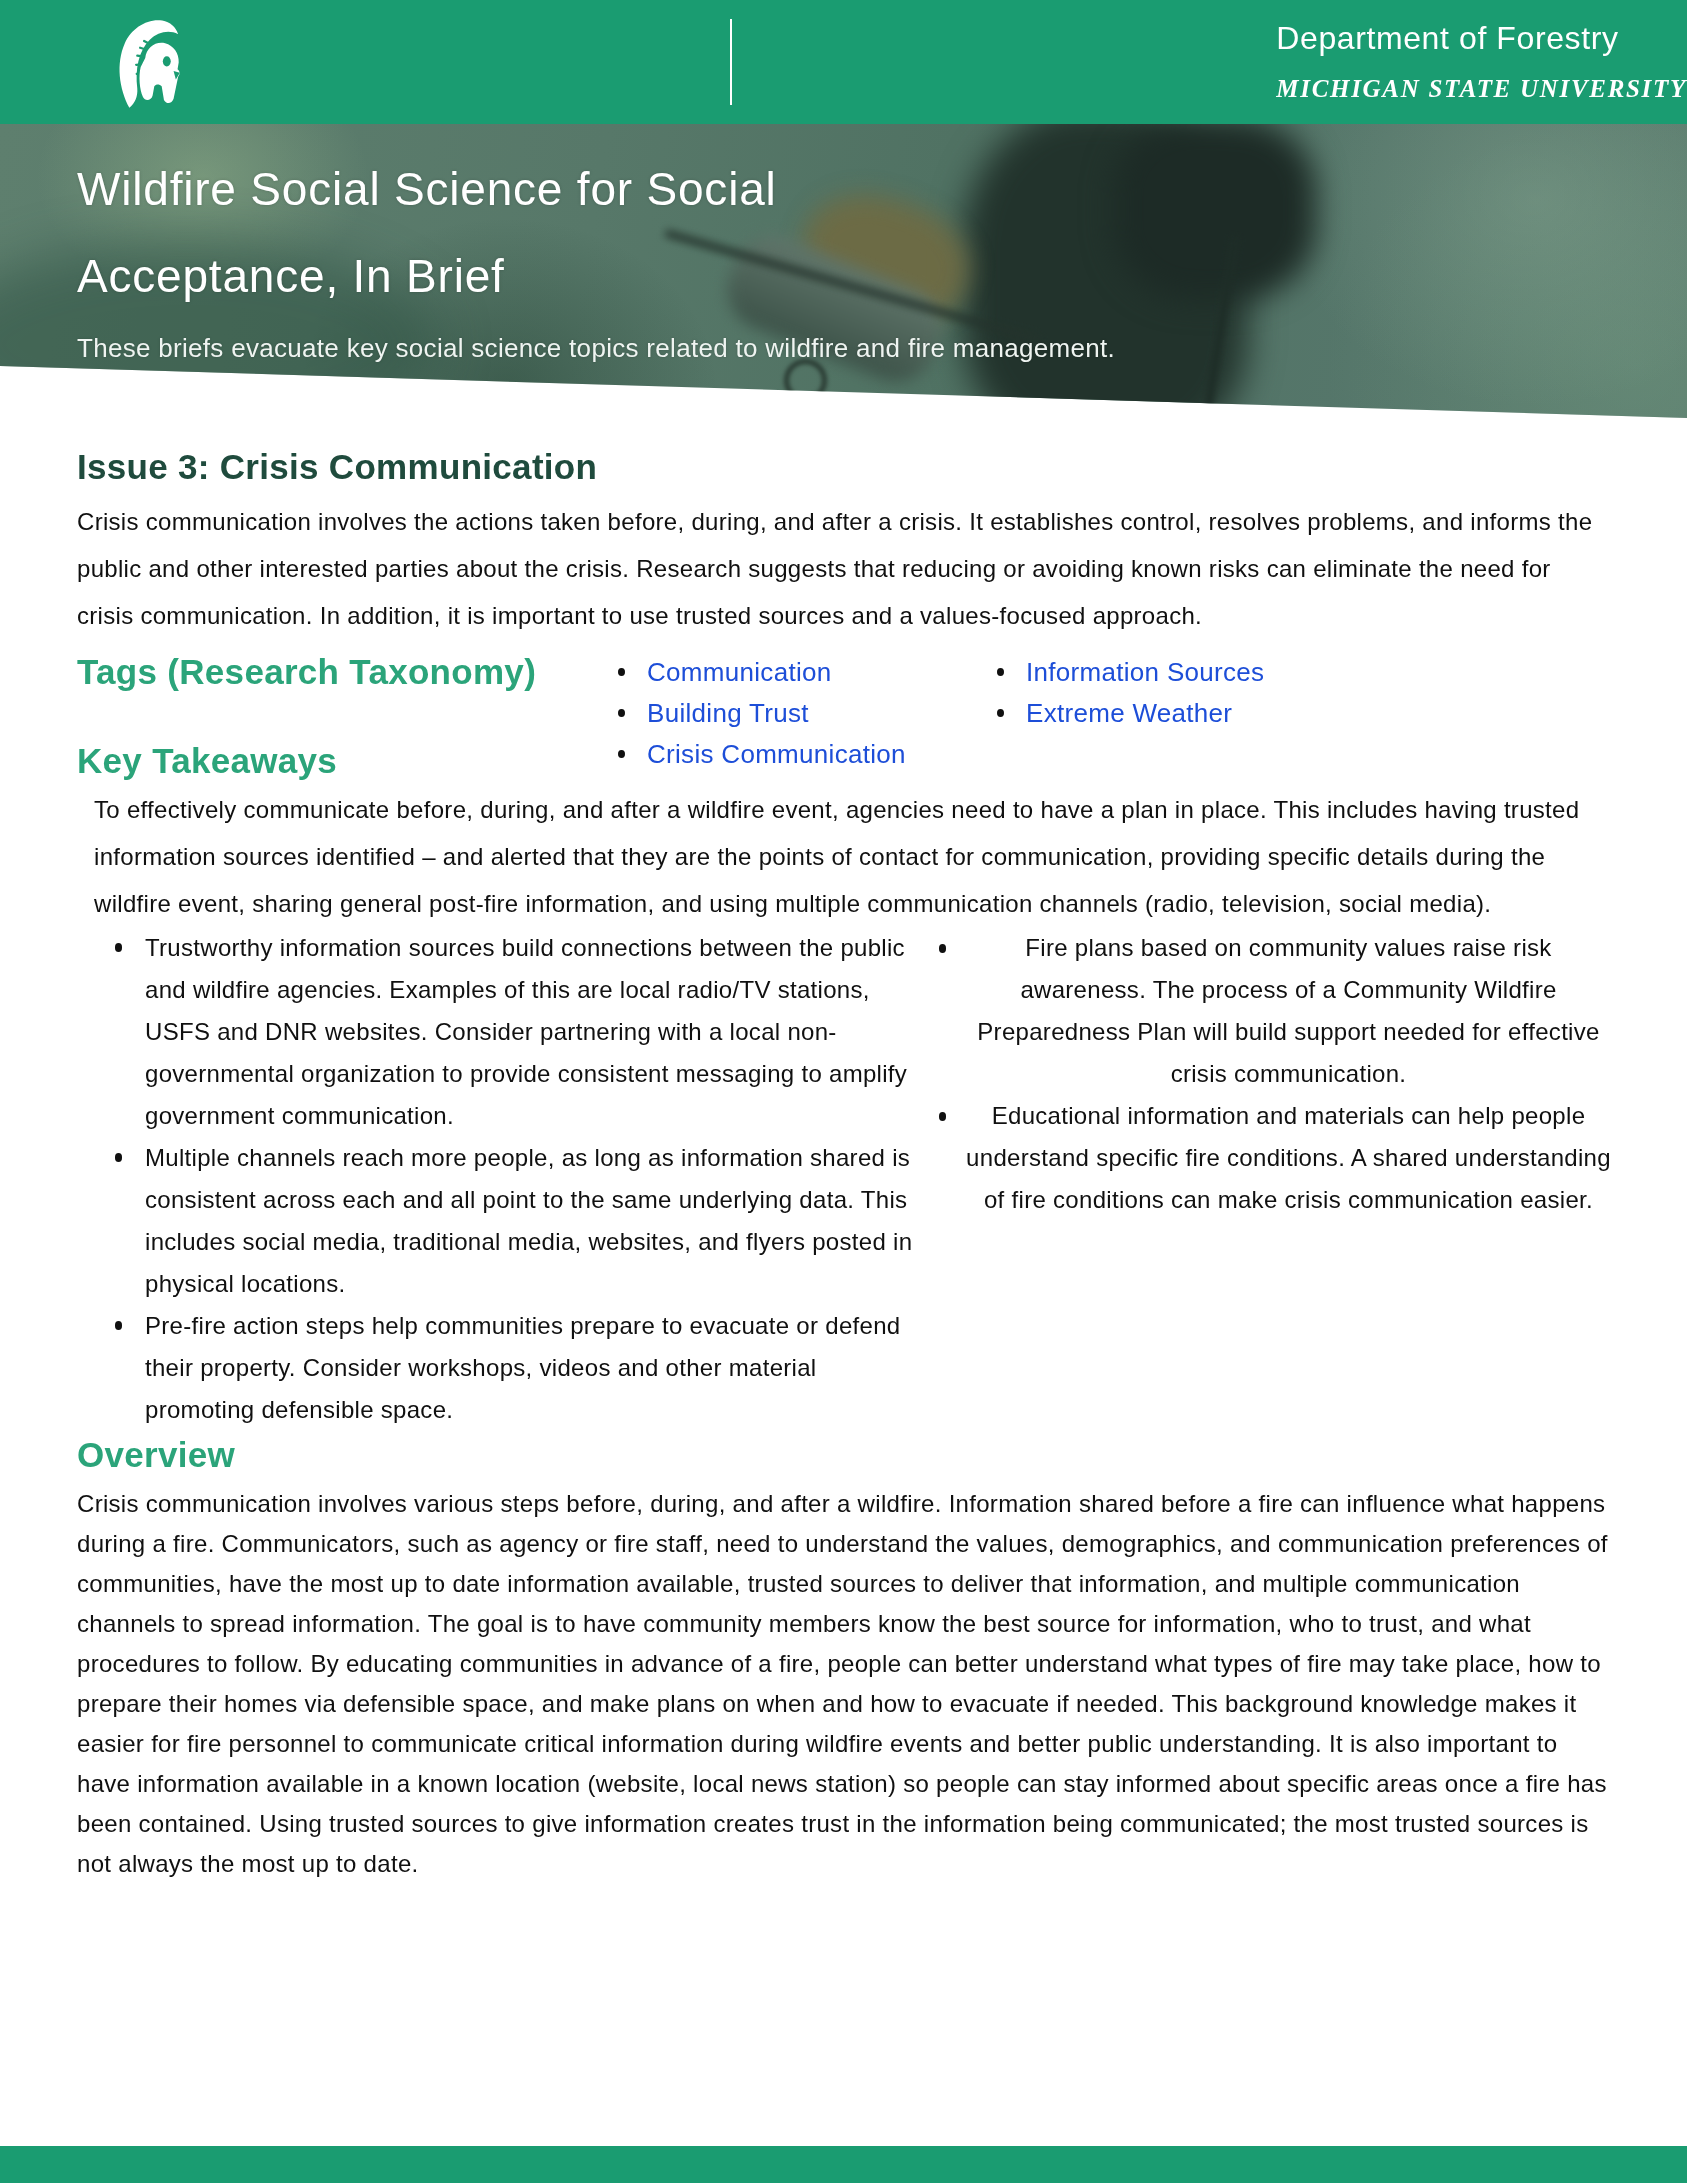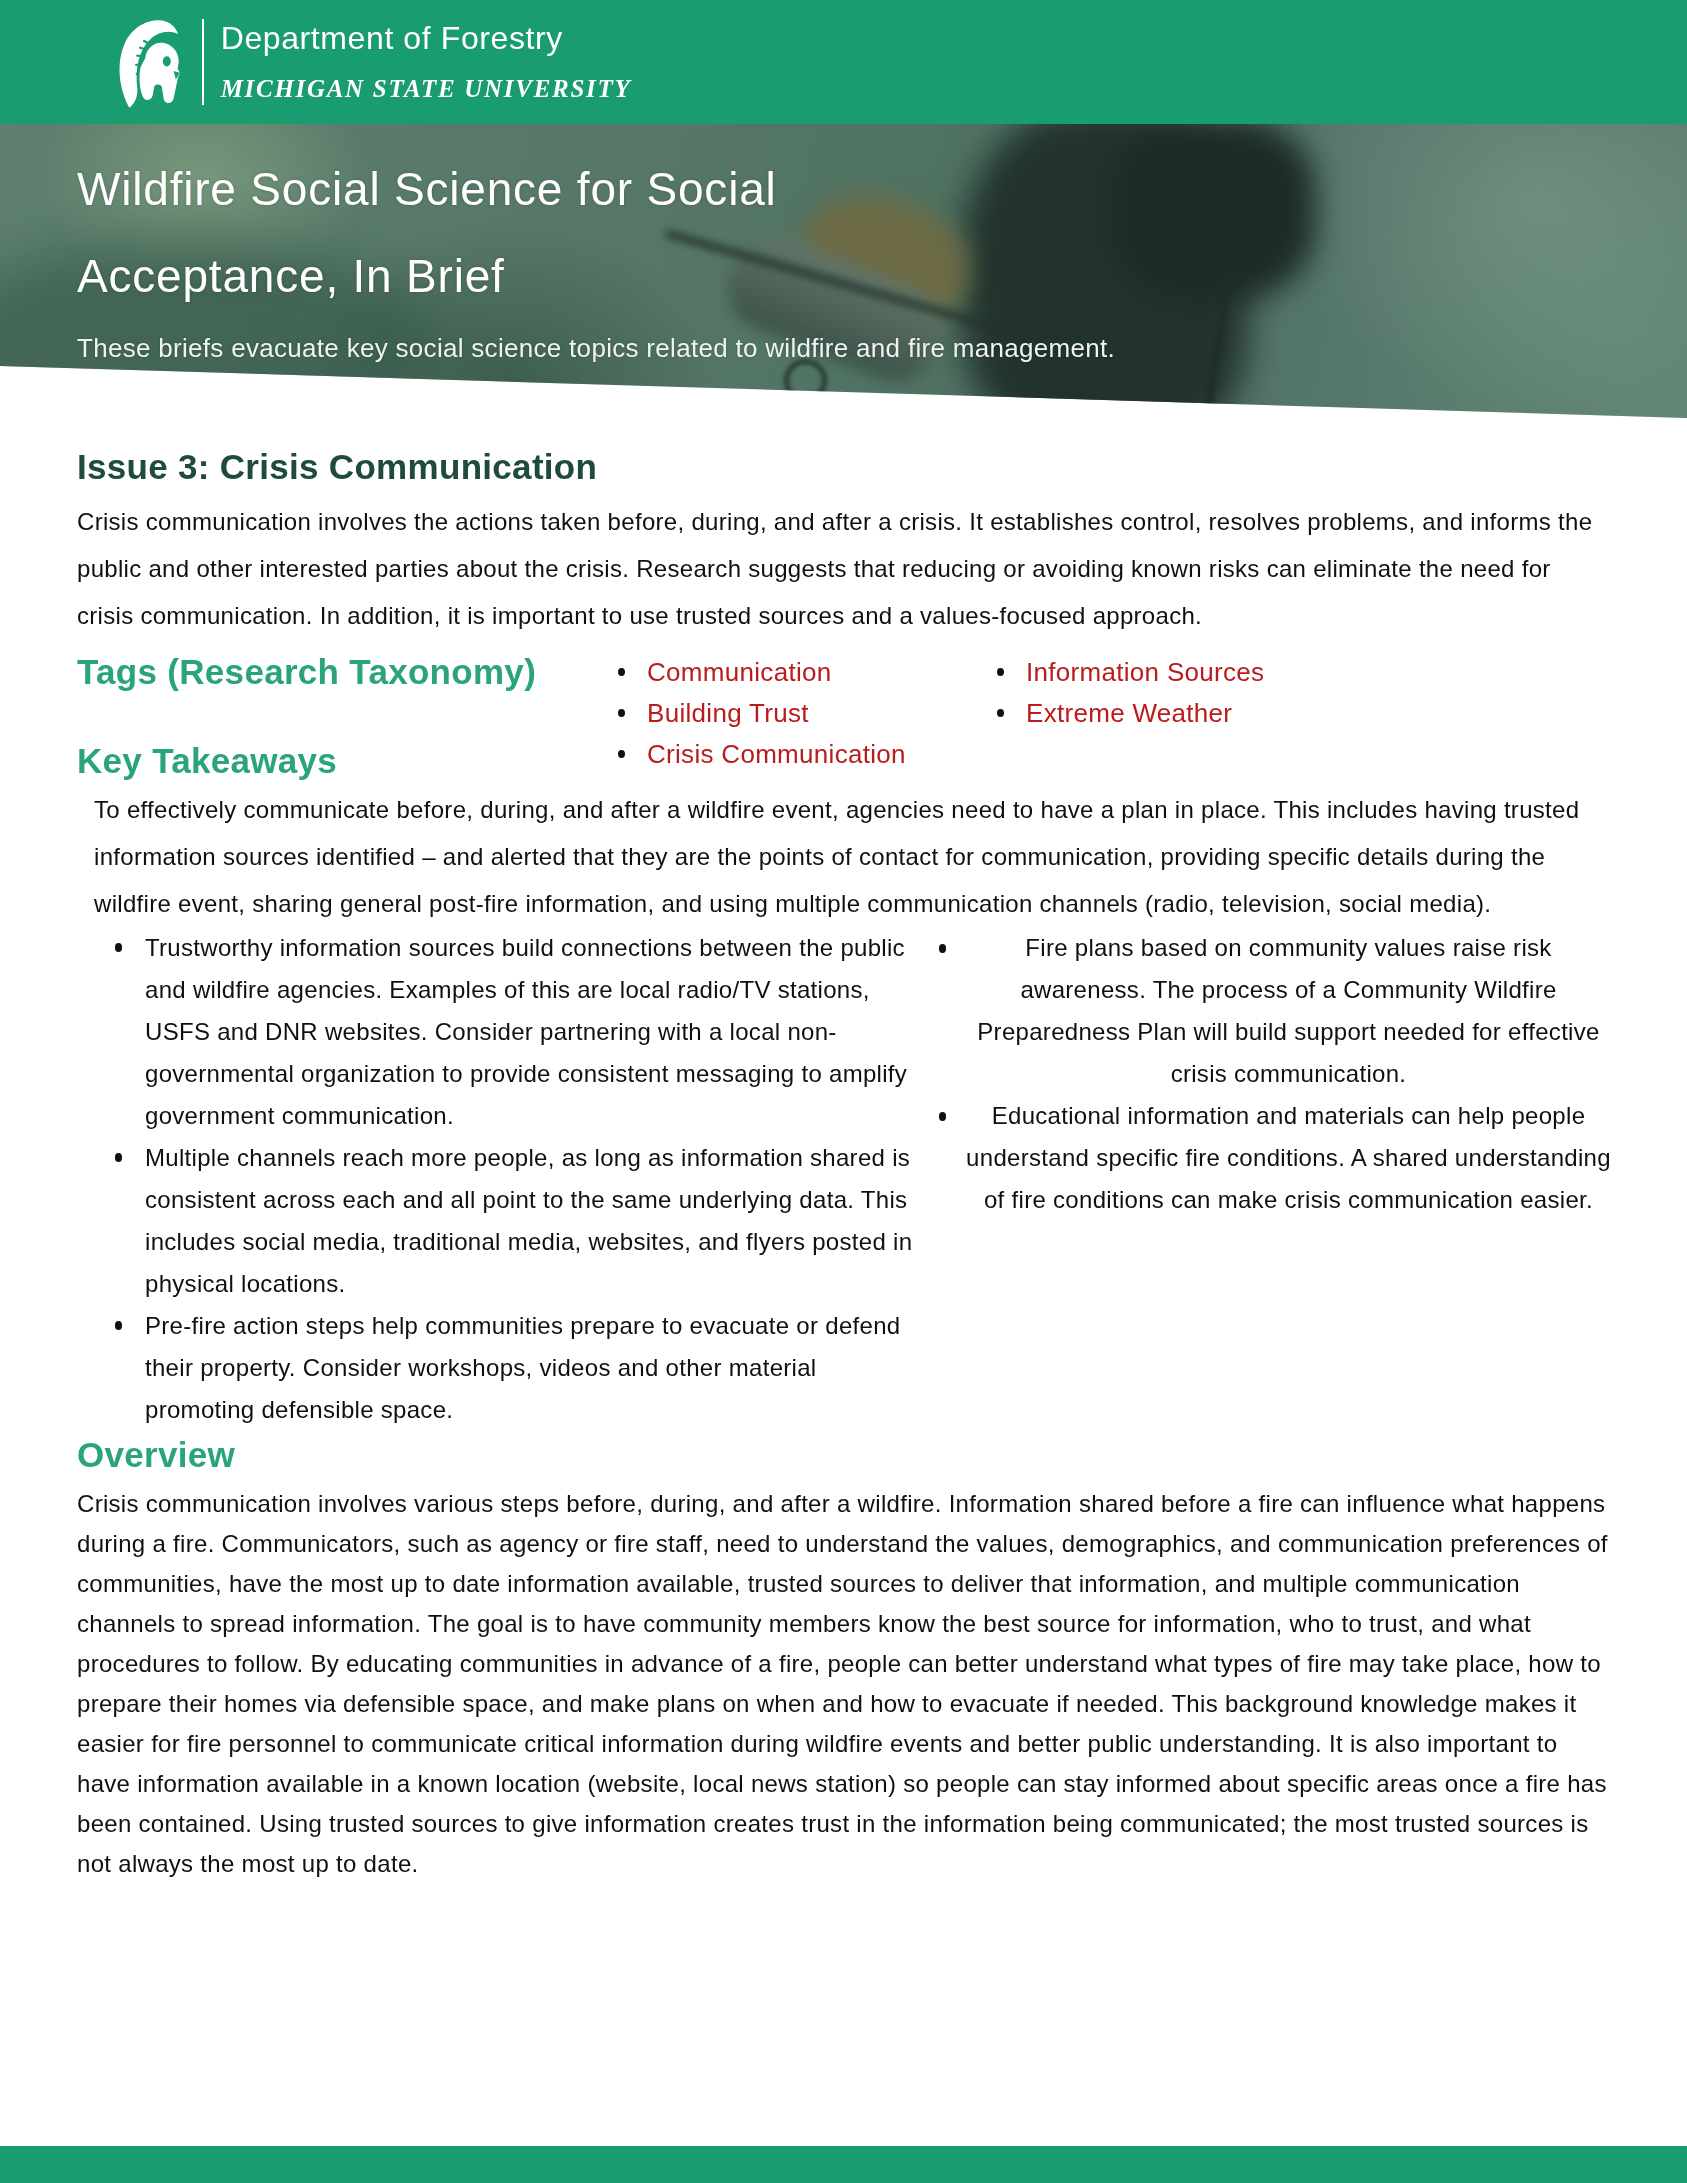--- a/index.html
+++ b/index.html
@@ -5,21 +5,21 @@
   html,body { margin:0; padding:0; background:#ffffff; }
   .page {
     position:relative; width:1687px; height:2183px; background:#ffffff;
     font-family:"Liberation Sans", sans-serif; overflow:hidden;
   }
 
   
   .header {
     position:absolute; top:0; left:0; width:100%; height:124px;
     background:#1A9C71; display:flex; align-items:center;
-    box-sizing:border-box; padding-left:110px;
+    box-sizing:border-box; padding-left:110px;justify-content:space-between;
   }
   .logo-wrap { width:75px; height:93px; flex:0 0 auto; }
   .header-divider { width:1.7px; height:86px; background:#ffffff; margin-left:17px; margin-right:17px; }
   .header-text { display:flex; flex-direction:column; justify-content:center; }
   .dept-name { color:#ffffff; font-size:32px; font-weight:400; letter-spacing:0.6px; line-height:35px; }
   .univ-name { color:#ffffff; font-family:"Liberation Serif", serif; font-size:25px; font-weight:700; letter-spacing:1.7px; line-height:29px; margin-top:18px;font-style:italic; }
 
   
   .banner {
     position:absolute; top:124px; left:0; width:100%; height:294px;
@@ -52,21 +52,21 @@
   .issue-heading { color:#1F4B3D; font-size:35px; font-weight:700; line-height:40px; margin-top:29px; letter-spacing:0.3px; }
 
   .para { color:#101010; font-size:24px; line-height:47px; letter-spacing:0.3px; margin-top:11.3px; }
 
   .tags-row { display:flex; margin-top:12.4px; }
   .tags-left { width:534px; flex:0 0 auto; }
   .green-heading { color:#2BA47A; font-size:35px; font-weight:700; line-height:40px; letter-spacing:0.3px; }
   .kt-heading { margin-top:49px; }
 
   ul.taglist { list-style:none; margin:0; padding:0; }
-  ul.taglist li { position:relative; font-size:26px; line-height:41px; color:#b91c1c; padding-left:36px; letter-spacing:0.3px; }
+  ul.taglist li { position:relative; font-size:26px; line-height:41px; color:#1d4ed8; padding-left:36px; letter-spacing:0.3px; }
   ul.taglist li::before { content:""; position:absolute; left:6.8px; top:16px; width:7.4px; height:8.5px; border-radius:50%; background:#101010; }
   .tag-col1 { width:379px; flex:0 0 auto; }
   .tag-col2 { flex:1; }
 
   .kt-para { margin-top:5.7px; padding-left:17px; }
 
   .cols { display:flex; margin-top:0px; }
   .col-left { flex:0 0 857px; }
   .col-right { flex:1; margin-left:0; }
   ul.bullets { list-style:none; margin:0; padding:0; }

